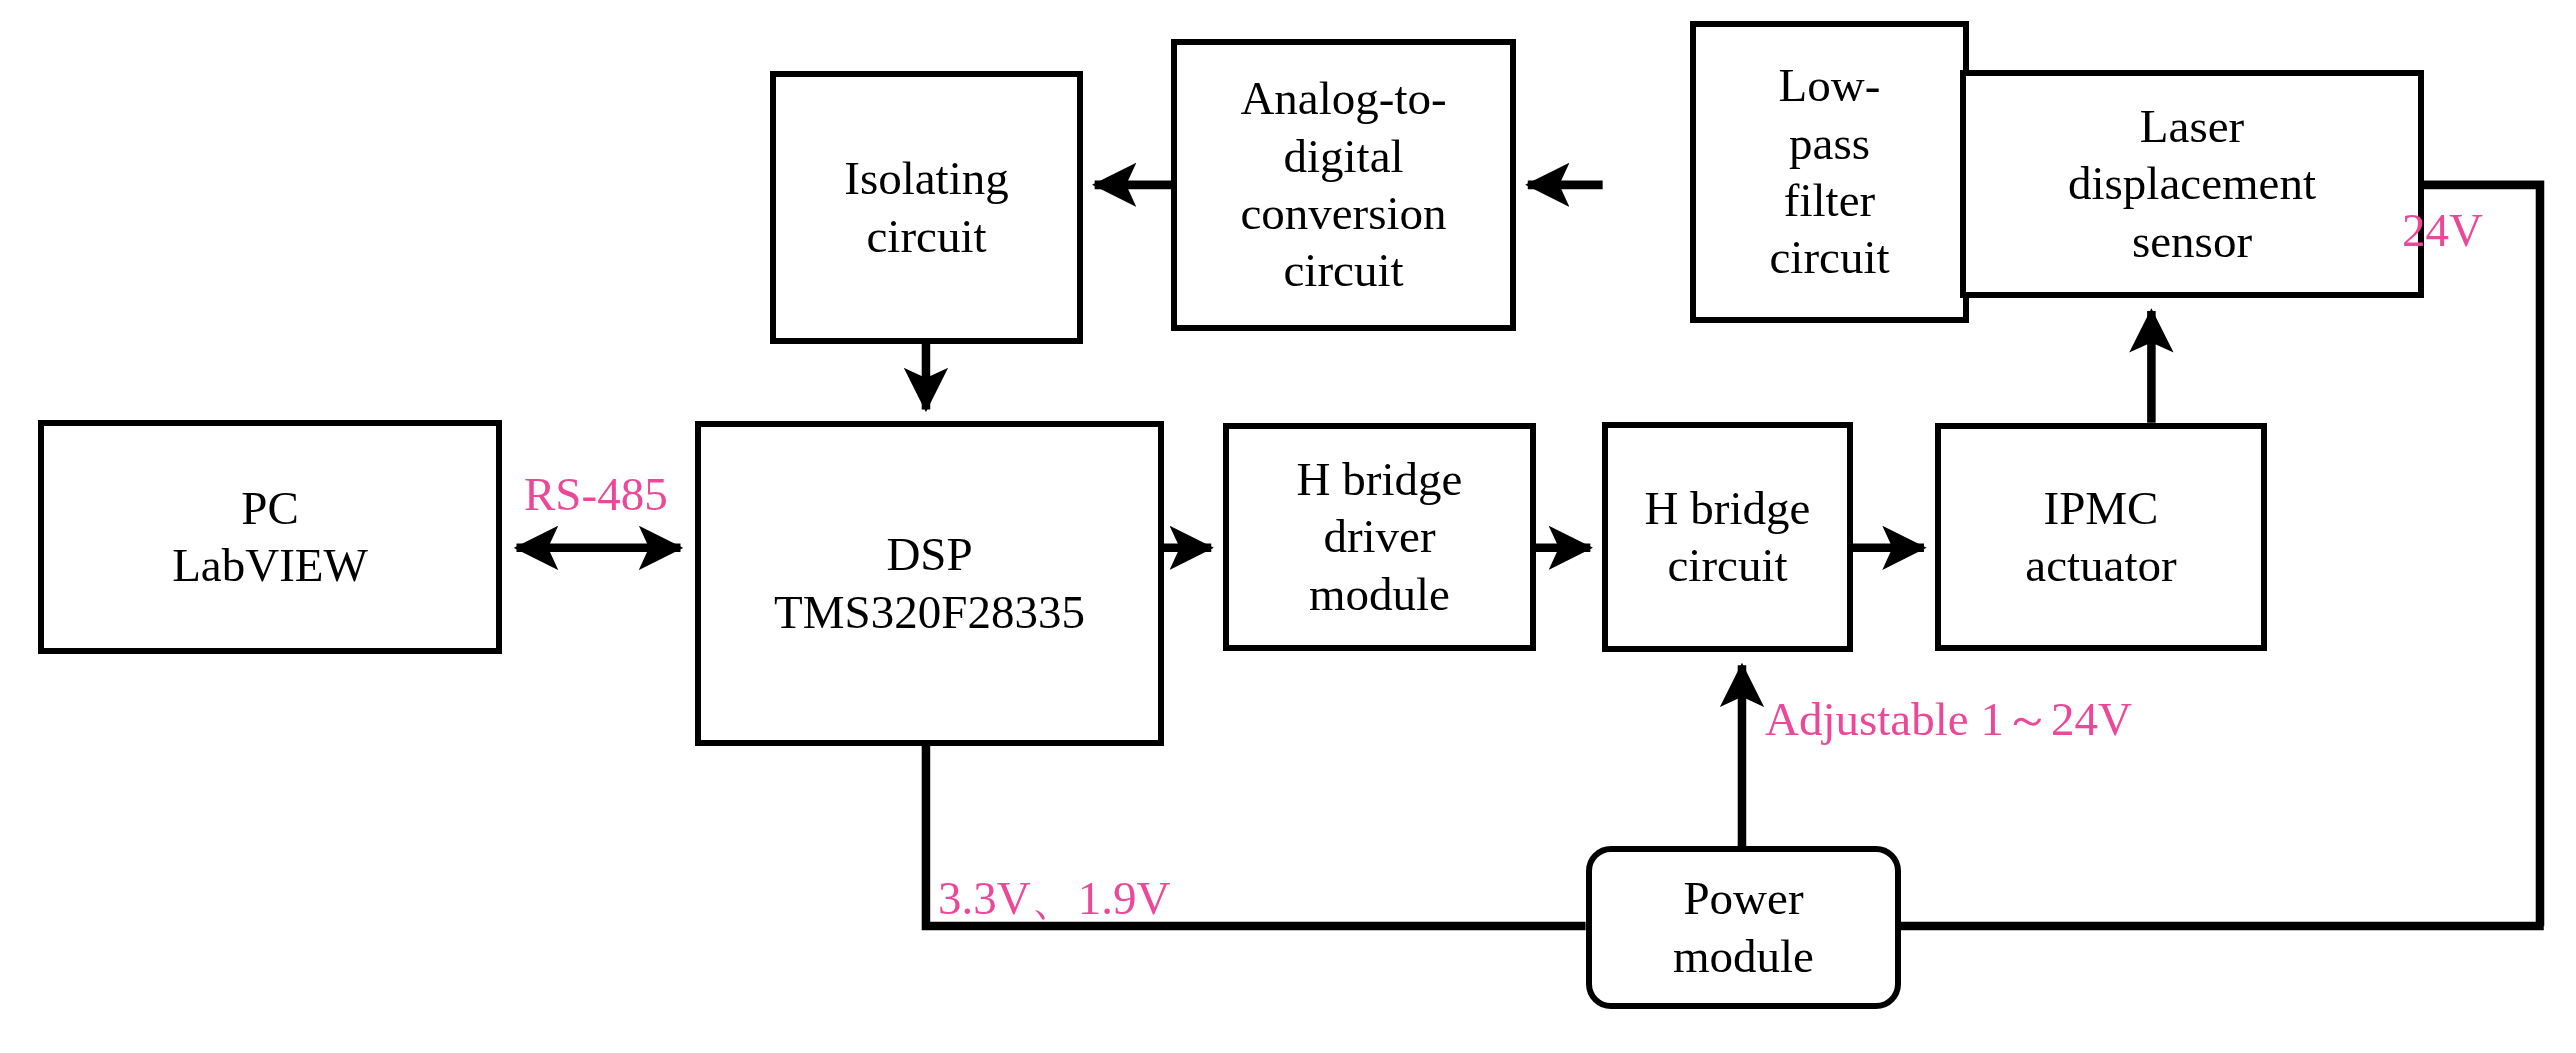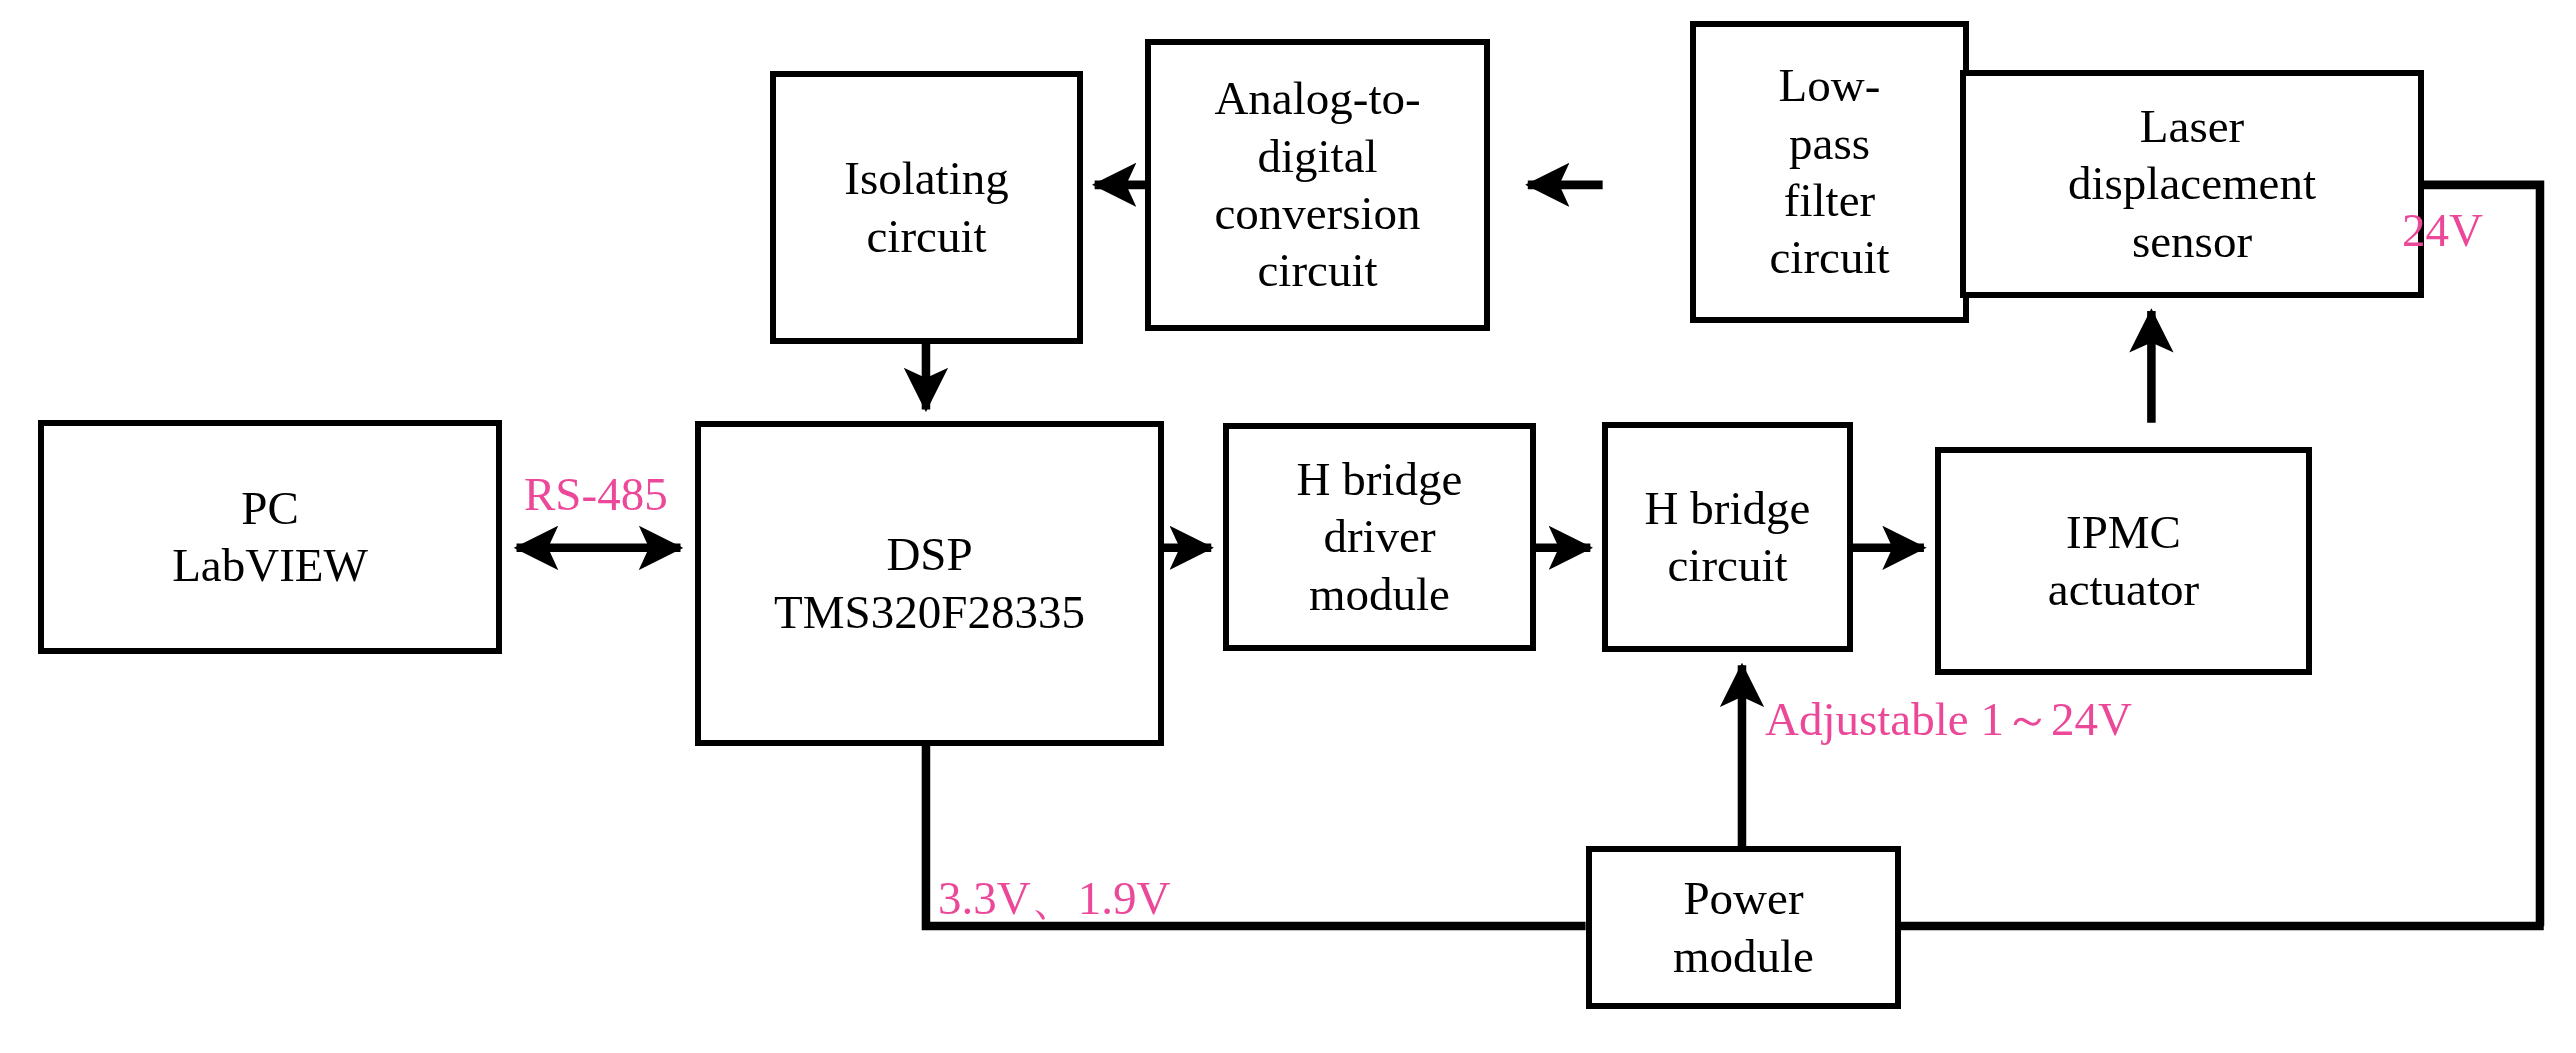--- a/index.html
+++ b/index.html
@@ -92,21 +92,21 @@
 
       <line x1="2005" y1="977" x2="2684" y2="977"></line>
     </g>
   </svg>
 
   <div class="blk" style="left:770px; top:71px; width:313px; height:273px;">
     <span class="ln">Isolating</span>
     <span class="ln">circuit</span>
   </div>
 
-  <div class="blk" style="left:1145px; top:39px; width:345px; height:292px;">
+  <div class="blk" style="left:1171px; top:39px; width:345px; height:292px;">
     <span class="ln">Analog-to-</span>
     <span class="ln">digital</span>
     <span class="ln">conversion</span>
     <span class="ln">circuit</span>
   </div>
 
   <div class="blk" style="left:1690px; top:21px; width:279px; height:302px;">
     <span class="ln">Low-</span>
     <span class="ln">pass</span>
     <span class="ln">filter</span>
@@ -133,26 +133,26 @@
     <span class="ln">H bridge</span>
     <span class="ln">driver</span>
     <span class="ln">module</span>
   </div>
 
   <div class="blk" style="left:1602px; top:422px; width:251px; height:230px;">
     <span class="ln">H bridge</span>
     <span class="ln">circuit</span>
   </div>
 
-  <div class="blk" style="left:1935px; top:423px; width:377px; height:228px;margin-top:24px;">
+  <div class="blk" style="left:1935px; top:423px; width:332px; height:228px;">
     <span class="ln">IPMC</span>
     <span class="ln">actuator</span>
   </div>
 
-  <div class="blk" style="left:1586px; top:846px; width:315px; height:163px;">
+  <div class="blk" style="left:1586px; top:846px; width:315px; height:163px;border-radius:25px;">
     <span class="ln">Power</span>
     <span class="ln">module</span>
   </div>
 
   <div class="wire-label" style="left:524px; top:466px;">RS-485</div>
 
   <div class="wire-label" style="left:2402px; top:202px;">24V</div>
 
   <div class="wire-label two-line" style="left:1765px; top:692px; text-align:right;">
     <span class="ln">Adjustable</span>

